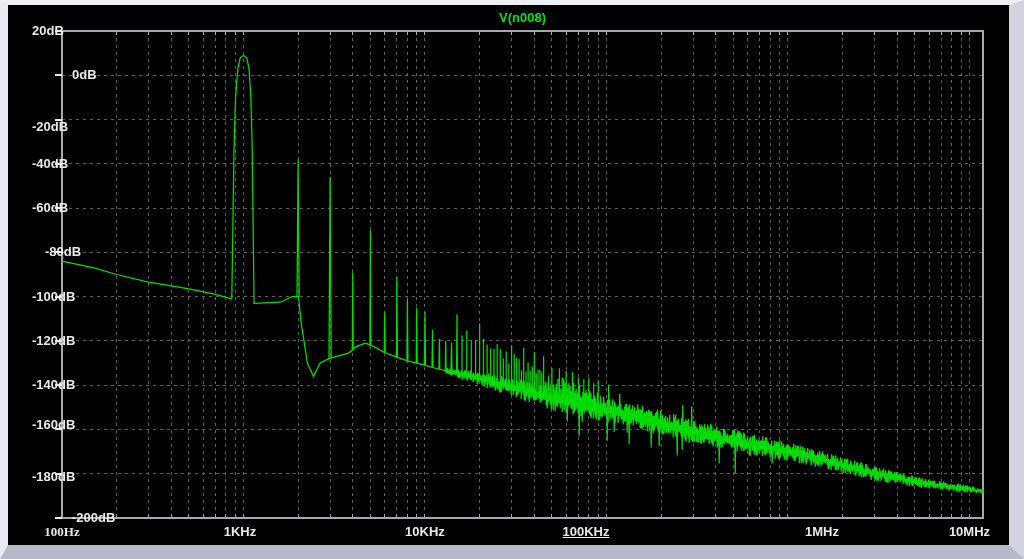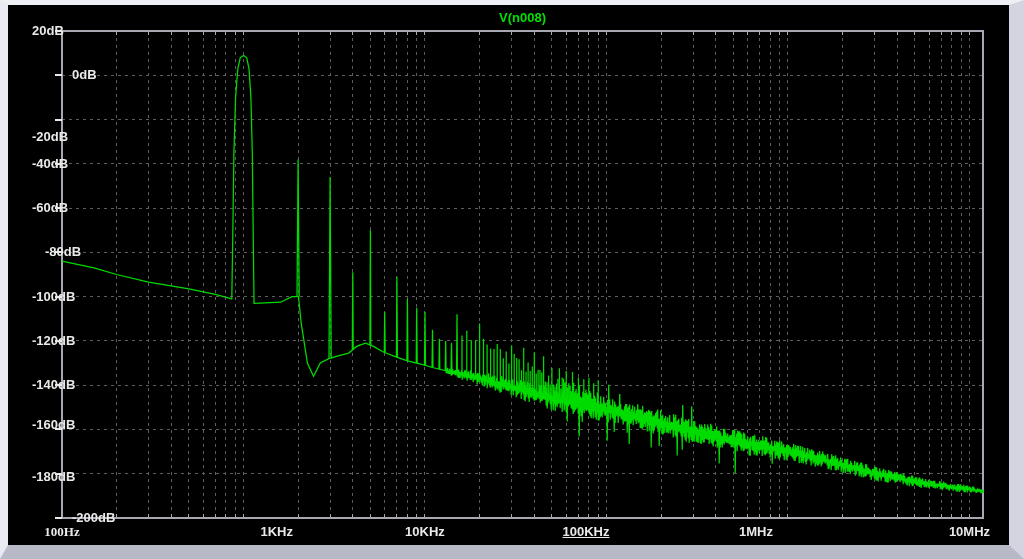--- a/index.html
+++ b/index.html
@@ -193,30 +193,30 @@
         <line x1="47" y1="424.4545454545455" x2="54" y2="424.4545454545455"></line>
         <line x1="47" y1="468.72727272727275" x2="54" y2="468.72727272727275"></line>
         <line x1="47" y1="513" x2="54" y2="513"></line>
       </g>
       <path d="M54.0,256.2L86.0,262.9L108.6,269.5L140.6,277.2L180.9,283.9L207.4,289.4L223.6,293.9L223.8,293.9L224.7,236.3L225.9,147.8L227.6,92.4L229.8,63.6L232.3,52.6L235.5,50.4L238.7,52.6L241.0,63.6L242.9,92.4L244.3,147.8L245.3,236.3L246.0,293.9L246.0,298.3L272.5,297.2L284.0,291.6L289.7,291.6L290.5,291.6L293.2,318.2L299.4,358.0L305.5,371.3L312.3,358.0L320.8,353.6L332.0,350.3L340.7,348.1L348.6,341.4L357.5,338.1L365.5,341.4L375.4,347.0L386.6,351.4L399.4,355.8L413.0,359.2L424.5,362.5L437.7,365.8L437.7,363.6L438.2,368.0L438.7,363.5L439.2,368.5L439.7,362.9L440.2,368.7L440.7,365.5L441.2,368.9L441.7,363.9L442.2,369.0L442.7,364.5L443.2,370.6L443.7,364.9L444.2,370.3L444.7,364.1L445.2,368.8L445.7,366.1L446.2,369.5L446.7,365.5L447.2,370.1L447.7,365.0L448.2,369.4L448.7,365.1L449.2,371.5L449.7,365.9L450.2,372.8L450.7,364.5L451.2,372.9L451.7,366.7L452.2,372.6L452.7,367.2L453.2,370.4L453.7,365.2L454.2,374.7L454.7,367.3L455.2,371.3L455.7,367.3L456.2,373.4L456.7,365.2L457.2,371.8L457.7,365.4L458.2,373.2L458.7,369.1L459.2,375.7L459.7,367.1L460.2,373.2L460.7,366.2L461.2,372.6L461.7,369.9L462.2,374.7L462.7,365.2L463.2,374.9L463.7,368.7L464.2,373.2L464.7,368.5L465.2,377.2L465.7,367.9L466.2,375.3L466.7,370.3L467.2,374.3L467.7,367.9L468.2,374.6L468.7,369.4L469.2,379.5L469.7,368.1L470.2,376.8L470.7,368.6L471.2,377.2L471.7,369.1L472.2,374.9L472.7,370.7L473.2,377.6L473.7,372.3L474.2,380.0L474.7,369.9L475.2,376.4L475.7,369.4L476.2,381.5L476.7,369.8L477.2,380.1L477.7,370.7L478.2,377.2L478.7,369.9L479.2,383.2L479.7,373.5L480.2,378.1L480.7,368.3L481.2,379.7L481.7,372.4L482.2,382.7L482.7,374.7L483.2,380.0L483.7,372.1L484.2,382.5L484.7,370.9L485.2,380.8L485.7,372.2L486.2,381.5L486.7,370.6L487.2,385.6L487.7,376.4L488.2,382.5L488.7,372.8L489.2,384.6L489.7,377.0L490.2,383.5L490.7,376.1L491.2,386.1L491.7,376.9L492.2,387.7L492.7,372.8L493.2,386.9L493.7,371.0L494.2,381.6L494.7,374.0L495.2,384.4L495.7,374.7L496.2,382.2L496.7,375.4L497.2,384.1L497.7,373.7L498.2,385.5L498.7,375.0L499.2,385.5L499.7,377.4L500.2,386.3L500.7,374.7L501.2,385.7L501.7,375.3L502.2,383.6L502.7,379.2L503.2,390.2L503.7,374.4L504.2,385.6L504.7,374.5L505.2,390.2L505.7,380.4L506.2,385.4L506.7,379.8L507.2,385.9L507.7,381.0L508.2,392.3L508.7,376.2L509.2,390.2L509.7,376.6L510.2,389.0L510.7,380.7L511.2,387.8L511.7,377.7L512.2,386.5L512.7,375.1L513.2,393.9L513.7,376.1L514.2,387.5L514.7,377.2L515.2,389.4L515.7,382.7L516.2,394.9L516.7,376.3L517.2,396.3L517.7,380.4L518.2,391.9L518.7,383.0L519.2,389.3L519.7,376.8L520.2,393.5L520.7,383.2L521.2,397.1L521.7,378.1L522.2,391.7L522.7,381.8L523.2,392.9L523.7,382.7L524.2,391.0L524.7,381.1L525.2,394.3L525.7,383.4L526.2,395.6L526.7,384.4L527.2,395.3L527.7,384.3L528.2,395.3L528.7,386.1L529.2,393.5L529.7,387.3L530.2,392.5L530.7,386.3L531.2,393.9L531.7,380.8L532.2,397.8L532.7,382.0L533.2,396.0L533.7,379.9L534.2,395.8L534.7,388.0L535.2,394.3L535.7,382.6L536.2,394.3L536.7,380.6L537.2,394.9L537.7,385.9L538.2,400.7L538.7,382.3L539.2,403.5L539.7,388.0L540.2,397.6L540.7,383.5L541.2,395.2L541.7,389.5L542.2,399.3L542.7,386.7L543.2,404.7L543.7,390.0L544.2,396.6L544.7,391.3L545.2,405.3L545.7,388.7L546.2,399.3L546.7,385.7L547.2,406.0L547.7,386.5L548.2,400.4L548.7,391.2L549.2,402.2L549.7,387.1L550.2,398.8L550.7,389.6L551.2,398.1L551.7,391.9L552.2,403.1L552.7,392.4L553.2,398.2L553.7,389.0L554.2,406.9L554.7,387.3L555.2,398.0L555.7,385.6L556.2,405.4L556.7,387.5L557.2,400.1L557.7,391.9L558.2,407.3L558.7,393.6L559.2,416.6L559.7,394.4L560.2,401.4L560.7,394.6L561.2,399.7L561.7,389.7L562.2,399.6L562.7,392.6L563.2,403.3L563.7,395.0L564.2,404.2L564.7,391.4L565.2,409.0L565.7,389.3L566.2,407.1L566.7,388.6L567.2,405.3L567.7,386.1L568.2,403.9L568.7,389.7L569.2,402.3L569.7,388.1L570.2,408.8L570.7,392.4L571.2,431.6L571.7,395.5L572.2,407.0L572.7,395.5L573.2,411.3L573.7,393.6L574.2,417.1L574.7,396.9L575.2,405.3L575.7,395.1L576.2,407.9L576.7,388.1L577.2,404.6L577.7,390.7L578.2,406.1L578.7,395.5L579.2,404.7L579.7,390.4L580.2,405.7L580.7,395.2L581.2,408.9L581.7,391.2L582.2,411.2L582.7,394.6L583.2,413.3L583.7,397.4L584.2,406.6L584.7,398.7L585.2,413.4L585.7,399.6L586.2,406.0L586.7,392.6L587.2,412.2L587.7,397.7L588.2,414.8L588.7,398.9L589.2,408.5L589.7,391.7L590.2,415.5L590.7,396.3L591.2,415.6L591.7,399.2L592.2,412.5L592.7,391.2L593.2,410.8L593.7,398.6L594.2,412.6L594.7,398.4L595.2,406.8L595.7,391.8L596.2,409.5L596.7,397.4L597.2,411.1L597.7,398.4L598.2,409.3L598.7,402.0L599.2,435.8L599.7,394.8L600.2,417.6L600.7,379.7L601.2,407.9L601.7,394.4L602.2,414.8L602.7,400.3L603.2,408.5L603.7,400.4L604.2,412.7L604.7,394.2L605.2,413.7L605.7,402.3L606.2,426.9L606.7,396.5L607.2,417.9L607.7,399.5L608.2,411.5L608.7,402.4L609.2,410.2L609.7,401.5L610.2,417.9L610.7,401.1L611.2,411.2L611.7,388.9L612.2,411.4L612.7,399.1L613.2,414.4L613.7,404.6L614.2,414.5L614.7,404.4L615.2,419.6L615.7,405.4L616.2,416.6L616.7,401.3L617.2,416.5L617.7,399.0L618.2,416.1L618.7,399.1L619.2,427.8L619.7,402.7L620.2,419.2L620.7,401.4L621.2,439.1L621.7,399.5L622.2,418.5L622.7,406.4L623.2,418.5L623.7,403.9L624.2,415.2L624.7,400.3L625.2,420.3L625.7,407.1L626.2,413.9L626.7,401.7L627.2,415.7L627.7,408.3L628.2,419.1L628.7,404.9L629.2,415.1L629.7,399.2L630.2,418.2L630.7,404.3L631.2,417.2L631.7,404.4L632.2,423.1L632.7,404.3L633.2,422.9L633.7,405.3L634.2,424.4L634.7,400.8L635.2,422.3L635.7,409.8L636.2,419.2L636.7,407.4L637.2,422.1L637.7,407.5L638.2,417.3L638.7,406.1L639.2,426.4L639.7,407.6L640.2,420.5L640.7,404.7L641.2,426.3L641.7,405.7L642.2,420.2L642.7,407.2L643.2,442.6L643.7,406.1L644.2,424.6L644.7,411.9L645.2,428.5L645.7,410.6L646.2,425.8L646.7,410.5L647.2,421.9L647.7,408.1L648.2,420.3L648.7,406.6L649.2,423.2L649.7,404.4L650.2,427.0L650.7,413.4L651.2,441.0L651.7,413.9L652.2,425.8L652.7,405.3L653.2,423.1L653.7,410.9L654.2,429.4L654.7,409.8L655.2,429.3L655.7,415.5L656.2,428.0L656.7,413.1L657.2,422.2L657.7,411.0L658.2,427.8L658.7,416.6L659.2,427.1L659.7,412.2L660.2,428.5L660.7,417.6L661.2,425.4L661.7,409.9L662.2,428.5L662.7,417.5L663.2,425.2L663.7,416.8L664.2,423.8L664.7,417.6L665.2,432.5L665.7,408.9L666.2,425.7L666.7,412.2L667.2,430.6L667.7,409.7L668.2,432.3L668.7,416.4L669.2,450.5L669.7,415.3L670.2,427.3L670.7,413.8L671.2,425.9L671.7,420.1L672.2,428.3L672.7,419.5L673.2,431.4L673.7,412.7L674.2,444.8L674.7,399.9L675.2,428.4L675.7,416.5L676.2,432.1L676.7,416.7L677.2,434.7L677.7,414.3L678.2,436.7L678.7,415.6L679.2,427.4L679.7,416.1L680.2,433.3L680.7,413.9L681.2,438.1L681.7,421.9L682.2,431.8L682.7,421.4L683.2,435.0L683.7,401.2L684.2,436.9L684.7,422.0L685.2,436.0L685.7,415.9L686.2,436.8L686.7,416.3L687.2,429.7L687.7,420.9L688.2,436.5L688.7,422.2L689.2,437.0L689.7,423.3L690.2,438.0L690.7,424.8L691.2,431.2L691.7,419.4L692.2,438.0L692.7,421.4L693.2,438.9L693.7,419.4L694.2,435.0L694.7,421.9L695.2,437.6L695.7,424.1L696.2,437.5L696.7,419.0L697.2,434.0L697.7,423.0L698.2,433.6L698.7,426.2L699.2,434.8L699.7,419.4L700.2,434.8L700.7,422.2L701.2,439.0L701.7,424.7L702.2,434.1L702.7,418.8L703.2,437.8L703.7,420.4L704.2,439.3L704.7,426.0L705.2,441.4L705.7,426.0L706.2,436.6L706.7,424.3L707.2,434.3L707.7,425.3L708.2,436.5L708.7,421.4L709.2,442.8L709.7,426.0L710.2,440.8L710.7,425.7L711.2,458.6L711.7,425.4L712.2,442.6L712.7,427.5L713.2,439.5L713.7,430.7L714.2,442.5L714.7,431.0L715.2,438.2L715.7,423.8L716.2,439.6L716.7,423.9L717.2,436.4L717.7,427.7L718.2,437.8L718.7,430.7L719.2,438.0L719.7,428.6L720.2,437.6L720.7,432.2L721.2,439.2L721.7,430.3L722.2,439.1L722.7,430.3L723.2,442.1L723.7,429.9L724.2,442.1L724.7,425.0L725.2,439.6L725.7,425.5L726.2,442.8L726.7,424.8L727.2,467.9L727.7,432.0L728.2,440.8L728.7,428.6L729.2,446.3L729.7,425.5L730.2,439.8L730.7,426.6L731.2,440.6L731.7,426.2L732.2,442.0L732.7,427.8L733.2,445.4L733.7,428.9L734.2,442.7L734.7,434.0L735.2,446.2L735.7,427.6L736.2,445.5L736.7,428.8L737.2,443.7L737.7,434.0L738.2,443.8L738.7,435.2L739.2,444.5L739.7,431.3L740.2,443.0L740.7,436.5L741.2,450.2L741.7,433.3L742.2,451.1L742.7,431.7L743.2,441.3L743.7,436.6L744.2,445.3L744.7,430.9L745.2,445.9L745.7,431.0L746.2,449.8L746.7,429.7L747.2,447.3L747.7,436.7L748.2,450.4L748.7,434.6L749.2,450.6L749.7,437.0L750.2,445.1L750.7,434.7L751.2,448.1L751.7,437.1L752.2,445.3L752.7,435.6L753.2,444.6L753.7,435.6L754.2,450.9L754.7,431.2L755.2,444.1L755.7,435.8L756.2,449.3L756.7,435.4L757.2,450.3L757.7,432.0L758.2,449.1L758.7,432.8L759.2,447.7L759.7,437.4L760.2,445.1L760.7,437.6L761.2,448.9L761.7,440.6L762.2,452.6L762.7,439.2L763.2,449.5L763.7,435.4L764.2,458.7L764.7,440.9L765.2,446.7L765.7,441.2L766.2,445.6L766.7,435.7L767.2,453.8L767.7,439.5L768.2,450.5L768.7,436.4L769.2,450.4L769.7,437.0L770.2,453.4L770.7,437.7L771.2,453.9L771.7,435.3L772.2,452.4L772.7,442.4L773.2,448.4L773.7,436.6L774.2,448.5L774.7,440.9L775.2,451.0L775.7,439.1L776.2,455.2L776.7,442.5L777.2,447.7L777.7,442.3L778.2,455.3L778.7,439.8L779.2,453.1L779.7,440.6L780.2,451.7L780.7,440.0L781.2,448.9L781.7,441.6L782.2,450.1L782.7,442.4L783.2,451.2L783.7,444.5L784.2,452.1L784.7,442.3L785.2,453.6L785.7,438.8L786.2,455.7L786.7,444.1L787.2,456.0L787.7,439.9L788.2,452.7L788.7,442.6L789.2,451.1L789.7,440.7L790.2,451.0L790.7,440.7L791.2,458.2L791.7,445.2L792.2,452.3L792.7,441.1L793.2,457.9L793.7,445.8L794.2,456.0L794.7,441.7L795.2,458.4L795.7,446.4L796.2,452.2L796.7,443.0L797.2,457.0L797.7,448.8L798.2,459.4L798.7,446.8L799.2,455.7L799.7,442.9L800.2,453.3L800.7,449.4L801.2,454.4L801.7,444.5L802.2,456.3L802.7,446.5L803.2,460.4L803.7,444.3L804.2,455.0L804.7,445.5L805.2,458.5L805.7,446.1L806.2,456.7L806.7,450.1L807.2,461.8L807.7,450.2L808.2,458.7L808.7,450.3L809.2,460.1L809.7,447.6L810.2,460.8L810.7,449.9L811.2,459.3L811.7,446.0L812.2,457.4L812.7,450.9L813.2,461.5L813.7,449.1L814.2,459.4L814.7,446.4L815.2,456.6L815.7,449.1L816.2,457.1L816.7,450.6L817.2,458.4L817.7,450.1L818.2,457.5L818.7,454.0L819.2,460.5L819.7,448.8L820.2,464.3L820.7,454.1L821.2,463.5L821.7,455.1L822.2,458.6L822.7,453.7L823.2,465.1L823.7,449.2L824.2,460.7L824.7,451.6L825.2,460.9L825.7,450.7L826.2,460.4L826.7,453.5L827.2,464.9L827.7,450.2L828.2,465.5L828.7,454.2L829.2,463.5L829.7,453.0L830.2,464.9L830.7,457.0L831.2,461.7L831.7,455.5L832.2,461.0L832.7,452.4L833.2,466.8L833.7,454.9L834.2,462.4L834.7,457.8L835.2,468.0L835.7,458.1L836.2,464.6L836.7,453.8L837.2,468.2L837.7,454.5L838.2,462.9L838.7,454.3L839.2,466.8L839.7,453.7L840.2,466.2L840.7,459.7L841.2,466.9L841.7,458.8L842.2,469.3L842.7,455.8L843.2,464.9L843.7,458.0L844.2,466.6L844.7,460.5L845.2,464.2L845.7,460.2L846.2,466.1L846.7,455.8L847.2,470.8L847.7,460.4L848.2,469.4L848.7,457.6L849.2,465.9L849.7,457.2L850.2,466.1L850.7,461.4L851.2,471.2L851.7,459.6L852.2,469.5L852.7,457.7L853.2,472.1L853.7,457.6L854.2,467.6L854.7,460.2L855.2,472.4L855.7,463.3L856.2,471.2L856.7,464.1L857.2,471.7L857.7,458.9L858.2,471.0L858.7,459.5L859.2,469.2L859.7,462.8L860.2,469.2L860.7,462.9L861.2,468.6L861.7,464.4L862.2,472.3L862.7,464.8L863.2,475.0L863.7,466.3L864.2,471.2L864.7,463.7L865.2,470.3L865.7,464.1L866.2,473.4L866.7,462.3L867.2,474.2L867.7,461.8L868.2,475.7L868.7,462.4L869.2,475.1L869.7,466.1L870.2,476.5L870.7,467.4L871.2,471.7L871.7,463.3L872.2,472.7L872.7,466.3L873.2,475.8L873.7,468.0L874.2,472.1L874.7,465.4L875.2,471.7L875.7,463.9L876.2,472.8L876.7,468.1L877.2,476.8L877.7,465.3L878.2,477.0L878.7,468.3L879.2,477.4L879.7,467.7L880.2,477.6L880.7,465.0L881.2,472.9L881.7,466.6L882.2,476.2L882.7,466.4L883.2,474.3L883.7,466.8L884.2,474.7L884.7,469.0L885.2,474.3L885.7,468.9L886.2,475.6L886.7,467.0L887.2,477.6L887.7,468.7L888.2,476.9L888.7,467.0L889.2,475.4L889.7,468.2L890.2,475.2L890.7,469.8L891.2,475.5L891.7,469.4L892.2,477.2L892.7,468.7L893.2,475.1L893.7,469.5L894.2,475.5L894.7,470.5L895.2,479.2L895.7,468.6L896.2,476.5L896.7,470.8L897.2,477.6L897.7,473.5L898.2,479.3L898.7,473.4L899.2,480.5L899.7,472.4L900.2,477.2L900.7,471.5L901.2,481.2L901.7,471.8L902.2,477.4L902.7,473.3L903.2,479.0L903.7,470.6L904.2,481.2L904.7,470.7L905.2,480.6L905.7,473.5L906.2,477.9L906.7,473.3L907.2,478.9L907.7,472.3L908.2,480.2L908.7,472.4L909.2,480.7L909.7,475.8L910.2,480.4L910.7,473.2L911.2,482.0L911.7,472.3L912.2,481.4L912.7,474.4L913.2,482.9L913.7,474.6L914.2,479.1L914.7,473.6L915.2,479.9L915.7,476.3L916.2,482.2L916.7,476.1L917.2,481.6L917.7,474.0L918.2,482.5L918.7,476.6L919.2,480.2L919.7,476.6L920.2,482.7L920.7,474.7L921.2,482.5L921.7,477.7L922.2,480.6L922.7,475.5L923.2,481.8L923.7,476.3L924.2,481.0L924.7,476.2L925.2,482.6L925.7,475.8L926.2,482.7L926.7,475.8L927.2,483.5L927.7,478.5L928.2,481.6L928.7,478.7L929.2,483.1L929.7,478.4L930.2,481.6L930.7,479.0L931.2,481.5L931.7,476.0L932.2,484.3L932.7,477.4L933.2,483.3L933.7,478.4L934.2,485.3L934.7,478.0L935.2,483.5L935.7,476.6L936.2,482.1L936.7,478.4L937.2,482.4L937.7,477.8L938.2,484.3L938.7,479.1L939.2,483.3L939.7,479.9L940.2,484.7L940.7,480.0L941.2,485.7L941.7,479.9L942.2,483.1L942.7,478.8L943.2,484.3L943.7,480.8L944.2,483.5L944.7,479.5L945.2,485.6L945.7,480.3L946.2,484.5L946.7,479.6L947.2,484.3L947.7,481.7L948.2,486.1L948.7,480.5L949.2,486.7L949.7,479.0L950.2,484.6L950.7,479.1L951.2,487.0L951.7,480.6L952.2,486.0L952.7,479.3L953.2,484.3L953.7,482.4L954.2,485.0L954.7,481.0L955.2,485.6L955.7,479.9L956.2,487.3L956.7,481.9L957.2,487.3L957.7,481.1L958.2,484.9L958.7,480.5L959.2,487.4L959.7,480.7L960.2,484.8L960.7,482.7L961.2,485.4L961.7,482.0L962.2,487.2L962.7,482.4L963.2,487.4L963.7,483.7L964.2,485.7L964.7,481.5L965.2,486.8L965.7,481.7L966.2,485.7L966.7,483.6L967.2,486.7L967.7,484.5L968.2,488.0L968.7,484.6L969.2,486.0L969.7,484.4L970.2,486.5L970.7,484.4L971.2,486.6L971.7,483.9L972.2,487.4L972.7,484.5L973.2,488.5L973.7,484.3L974.2,487.4L974.7,484.7L975.2,487.8" fill="none" stroke="#00dc00" stroke-width="1.25"></path>
       <path d="M289.0,291.6L290.1,154.4L291.2,291.6M321.0,353.2L322.1,172.1L323.2,353.2M344.3,344.7L344.8,267.3L345.2,344.7M361.9,340.2L362.4,225.2L362.8,340.2M376.3,347.5L376.7,307.1L377.2,347.5M388.4,352.2L388.9,271.7L389.4,352.2M398.9,355.8L399.4,293.9L399.9,355.8M408.2,358.1L408.7,302.7L409.2,358.1M416.5,360.3L417.0,307.1L417.5,360.3M424.0,362.5L424.5,324.8L425.0,362.5M430.9,364.2L431.4,333.7L431.8,364.2M437.2,365.8L437.7,335.9L438.1,365.8M443.0,367.1L443.5,338.1L444.0,367.1M448.5,368.4L449.0,309.3L449.4,368.4M454.0,369.5L454.0,330.4M458.8,370.6L458.8,325.7M463.3,371.6L463.3,335.3M467.6,372.6L467.6,335.3M471.6,373.5L471.6,318.5M475.5,374.6L475.5,333.7M479.1,375.6L479.1,339.4M482.6,376.6L482.6,343.6M486.0,377.5L486.0,343.9M489.2,378.4L489.2,338.9M492.3,379.3L492.3,344.0M495.3,380.1L495.3,353.2M498.2,380.9L498.2,346.6M500.9,381.7L500.9,358.6M503.6,382.4L503.6,340.3M506.2,383.1L506.2,348.7M508.7,383.8L508.7,353.1M511.1,384.5L511.1,354.3M513.5,385.1L513.5,365.2M515.7,385.7L515.7,342.7M518.0,386.3L518.0,366.7M520.1,386.9L520.1,357.6M522.2,387.5L522.2,366.0M524.3,388.1L524.3,361.5M526.3,388.6L526.3,347.2M528.2,389.2L528.2,368.5M530.1,389.7L530.1,364.8M532.0,390.2L532.0,365.1M533.8,390.7L533.8,367.5M535.6,391.2L535.6,351.2M537.3,391.7L537.3,376.4M539.0,392.1L539.0,377.2M540.6,392.6L540.6,370.5M542.3,393.0L542.3,379.6M543.9,393.5L543.9,363.0M545.4,393.8L545.4,379.4M546.9,394.1L546.9,381.6M548.4,394.4L548.4,378.6M549.9,394.7L549.9,373.7M551.4,395.0L551.4,363.2M552.8,395.3L552.8,383.5M554.2,395.6L554.2,372.6M555.6,395.9L555.6,373.7M556.9,396.2L556.9,377.6M558.2,396.5L558.2,366.0M559.5,396.7L559.5,382.3M560.8,397.0L560.8,378.2M562.1,397.3L562.1,380.6M563.3,397.5L563.3,386.3M564.5,397.8L564.5,366.9M565.7,398.0L565.7,377.7M566.9,398.3L566.9,387.6M568.1,398.5L568.1,383.7M569.2,398.8L569.2,389.4M570.4,399.0L570.4,372.6M571.5,399.2L571.5,380.0M572.6,399.4L572.6,391.4M573.7,399.6L573.7,392.5M574.8,399.9L574.8,386.7M575.8,400.1L575.8,374.2M576.9,400.3L576.9,388.8M577.9,400.5L577.9,384.5M578.9,400.7L578.9,387.7M579.9,400.9L579.9,389.9M580.9,401.1L580.9,372.7M581.9,401.3L581.9,386.1M582.8,401.5L582.8,388.0M583.8,401.6L583.8,393.6M584.7,401.8L584.7,394.1M585.7,402.0L585.7,378.2M586.6,402.2L586.6,390.8M587.5,402.4L587.5,393.2M588.4,402.5L588.4,397.5M589.3,402.7L589.3,387.5M590.2,402.9L590.2,375.2" fill="none" stroke="#00dc00" stroke-width="1.25"></path>
     </svg>
   <div id="labels">
       <div class="ylab" style="top: 19px;">20dB</div>
       <div class="ylab" style="top: 63.2727px; padding-left: 40px;">0dB</div>
-      <div class="ylab" style="top: 125px;">-20dB</div>
+      <div class="ylab" style="top: 115px;">-20dB</div>
       <div class="ylab" style="top: 151.818px;">-40dB</div>
       <div class="ylab" style="top: 196.091px;">-60dB</div>
       <div class="ylab" style="top: 240.364px; padding-left: 13px;">-80dB</div>
       <div class="ylab" style="top: 284.636px;">-100dB</div>
       <div class="ylab" style="top: 328.909px;">-120dB</div>
       <div class="ylab" style="top: 373.182px;">-140dB</div>
       <div class="ylab" style="top: 413px;">-160dB</div>
       <div class="ylab" style="top: 465px;">-180dB</div>
       <div class="ylab" style="top: 506px; padding-left: 40px;">-200dB</div>
       <div class="xlab" style="left: 9px; font-family: Liberation Serif, serif;">100Hz</div>
-      <div class="xlab" style="left: 195px; text-align: right;">1KHz</div>
+      <div class="xlab" style="left: 187px;">1KHz</div>
       <div class="xlab" style="left: 371.995px;">10KHz</div>
       <div class="xlab" style="left: 533px; text-decoration: underline;">100KHz</div>
-      <div class="xlab" style="left: 703px;">1MHz</div>
+      <div class="xlab" style="left: 741px; text-align: right;">1MHz</div>
       <div class="xlab" style="left: 916.487px;">10MHz</div>
     </div>
 </div>
 
 </body></html>

